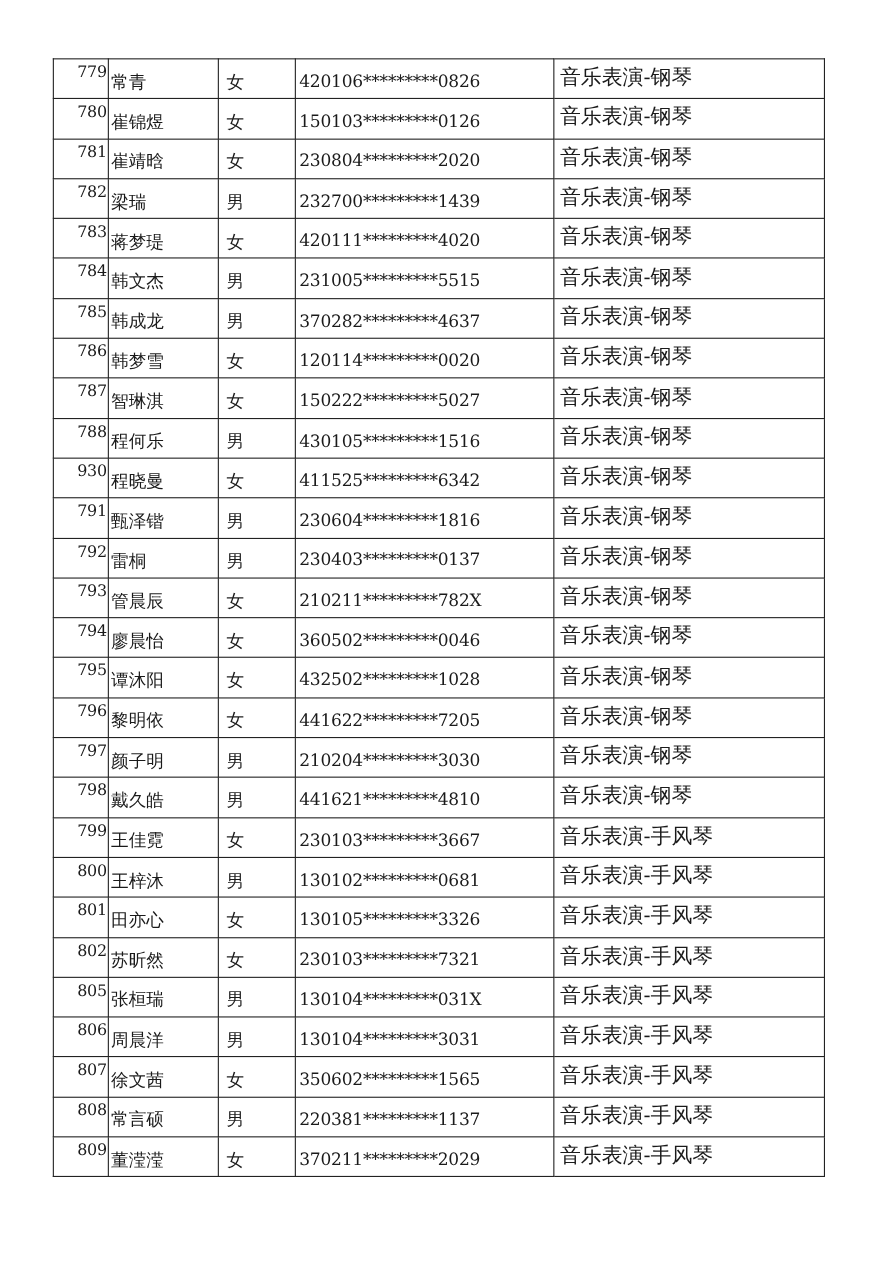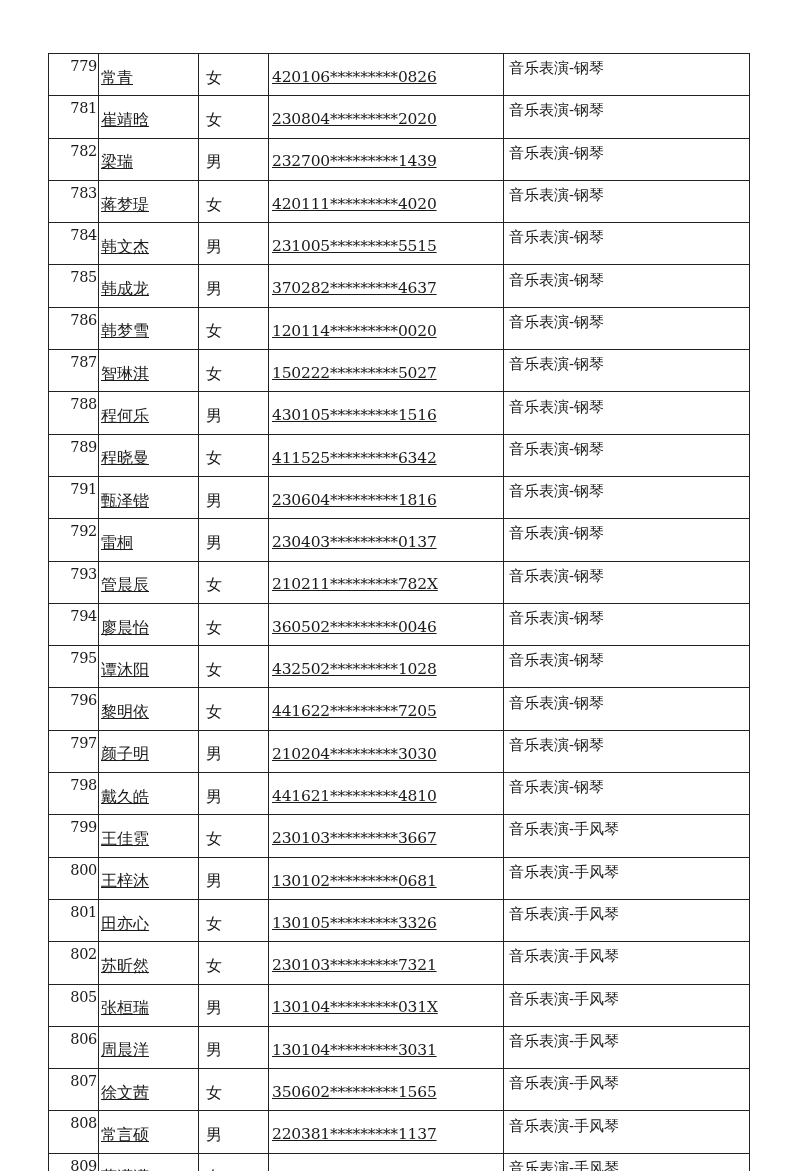--- a/index.html
+++ b/index.html
@@ -41,55 +41,60 @@
       padding-top: 5px;
       font-size: 14.5px;
       letter-spacing: -0.3px;
       margin-left: 44px;
     }
     #roster td.c-name {
       width: 97px;
       padding-left: 2px;
       padding-top: 6px;
       font-size: 16px;
-      text-decoration: underline;
     }
     #roster td.c-gender {
       width: 62px;
       padding-left: 7px;
       padding-top: 6px;
       font-size: 16px;
     }
     #roster td.c-id {
       width: 231px;
       padding-left: 3px;
       padding-top: 6px;
       font-size: 15.5px;
       letter-spacing: -0.2px;
-      text-decoration: underline;
     }
     #roster td.c-major {
       padding-left: 5px;
-      font-size: 15px;
-      padding-bottom: 12px;
+      font-size: 19px;
+      padding-bottom: 2px;
     }
   </style>
 </head>
 <body>
 
 <table id="roster">
   <tbody id="roster-body">
       <tr>
     <td class="c-no">779</td>
     <td class="c-name">常青</td>
     <td class="c-gender">女</td>
     <td class="c-id">420106*********0826</td>
     <td class="c-major">音乐表演-钢琴</td>
   </tr>
       <tr>
+    <td class="c-no">780</td>
+    <td class="c-name">崔锦煜</td>
+    <td class="c-gender">女</td>
+    <td class="c-id">150103*********0126</td>
+    <td class="c-major">音乐表演-钢琴</td>
+  </tr>
+      <tr>
     <td class="c-no">781</td>
     <td class="c-name">崔靖晗</td>
     <td class="c-gender">女</td>
     <td class="c-id">230804*********2020</td>
     <td class="c-major">音乐表演-钢琴</td>
   </tr>
       <tr>
     <td class="c-no">782</td>
     <td class="c-name">梁瑞</td>
     <td class="c-gender">男</td>
@@ -132,21 +137,21 @@
     <td class="c-major">音乐表演-钢琴</td>
   </tr>
       <tr>
     <td class="c-no">788</td>
     <td class="c-name">程何乐</td>
     <td class="c-gender">男</td>
     <td class="c-id">430105*********1516</td>
     <td class="c-major">音乐表演-钢琴</td>
   </tr>
       <tr>
-    <td class="c-no">789</td>
+    <td class="c-no">930</td>
     <td class="c-name">程晓曼</td>
     <td class="c-gender">女</td>
     <td class="c-id">411525*********6342</td>
     <td class="c-major">音乐表演-钢琴</td>
   </tr>
       <tr>
     <td class="c-no">791</td>
     <td class="c-name">甄泽锴</td>
     <td class="c-gender">男</td>
     <td class="c-id">230604*********1816</td>

